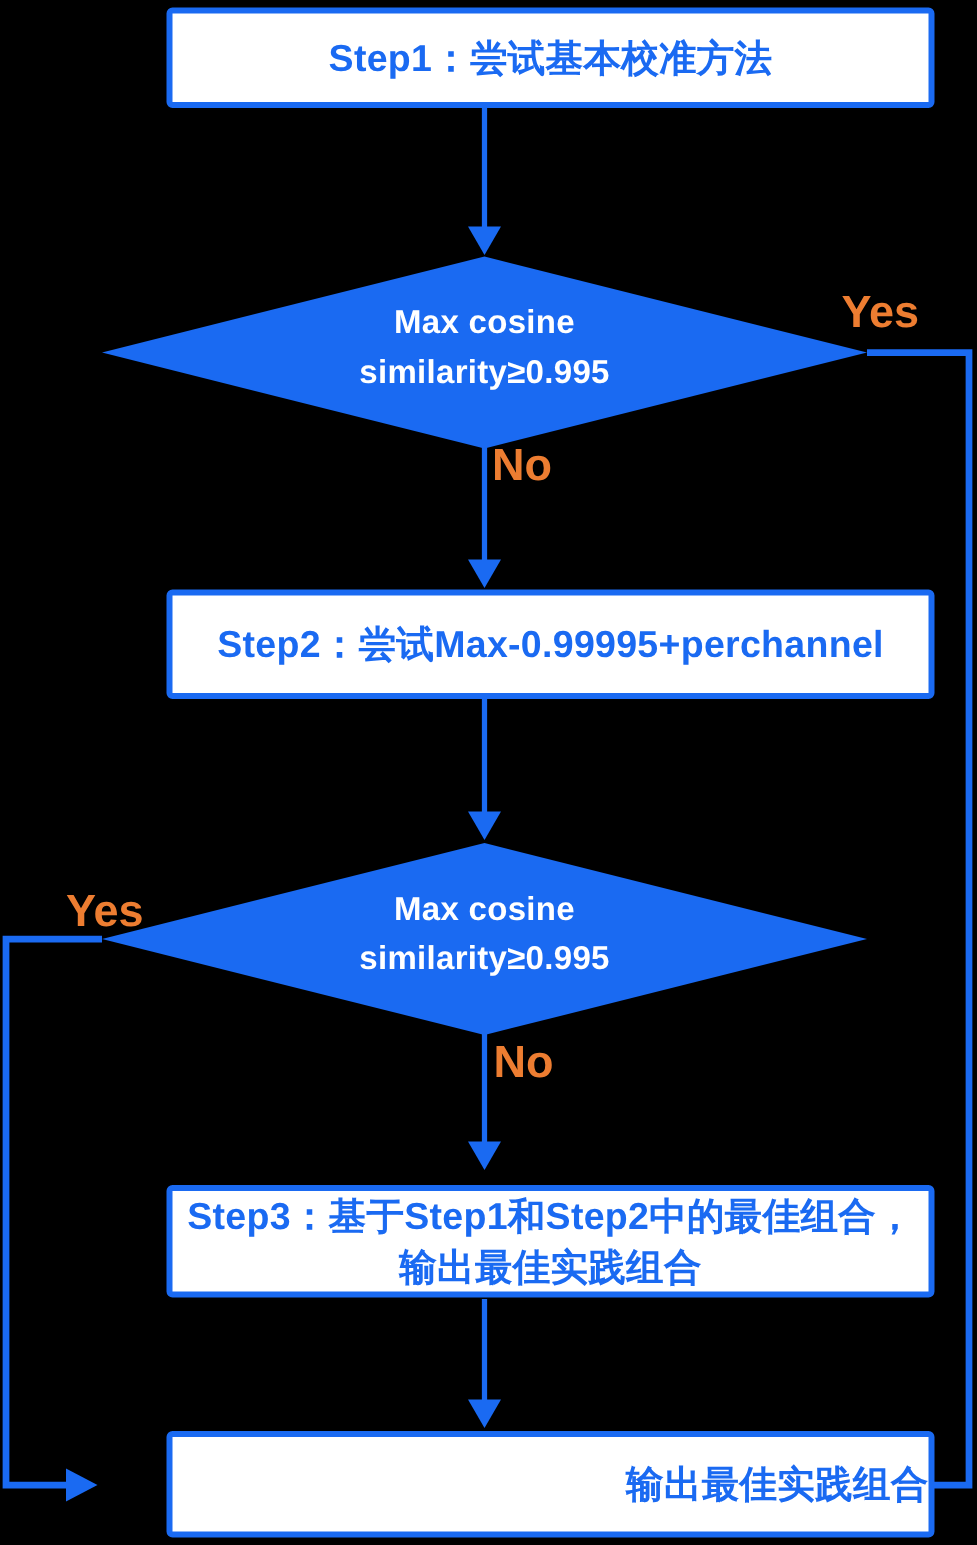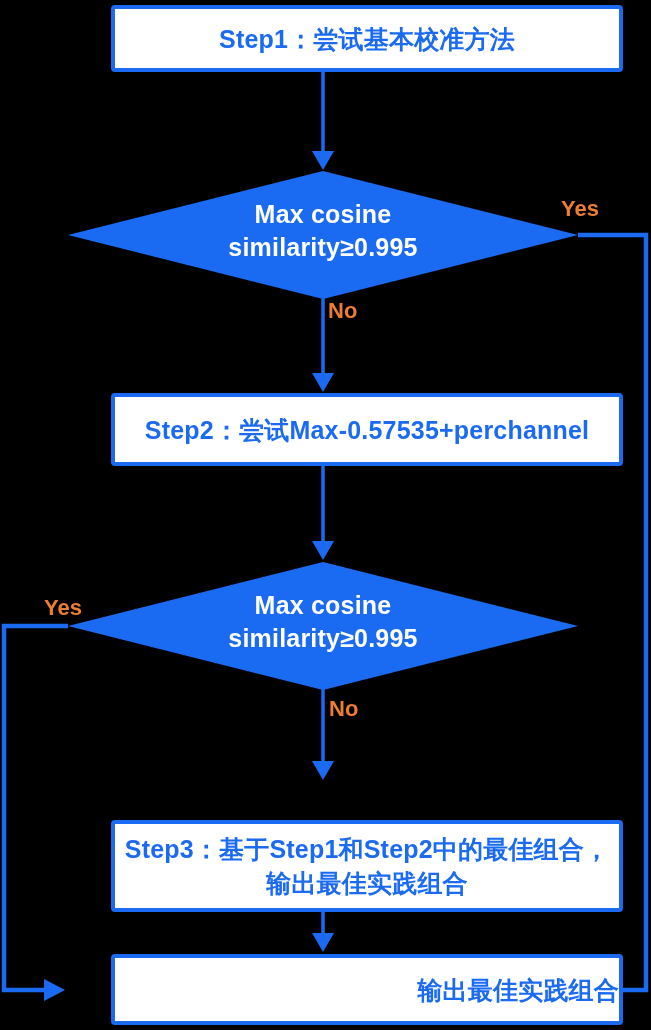--- a/index.html
+++ b/index.html
@@ -36,40 +36,40 @@
     text-align: center;
     color: #1a6af2;
     font-weight: 700;
     font-size: 25px;
     line-height: 34px;
     letter-spacing: 0.2px;
     margin-left: 44px;
   }
   .box-step1  { top: 5px;   height: 67px; }
   .box-step2  { top: 393px; height: 73px; }
-  .box-step3  { top: 820px; height: 92px; }
+  .box-step3  { top: 790px; height: 75px; }
   .box-output { top: 954px; height: 71px; align-items: flex-end; }
   .diamond-text {
     position: absolute;
     left: 67px;
     width: 512px;
     text-align: center;
     color: #ffffff;
     font-weight: 700;
-    font-size: 25px;
+    font-size: 22px;
     line-height: 33px;
     letter-spacing: 0.2px;
   }
   .dt1 { top: 198px; }
   .dt2 { top: 589px; }
   .edge-label {
     position: absolute;
     color: #ed7d31;
     font-weight: 700;
-    font-size: 22px;
+    font-size: 30px;
     line-height: 24px;
   }
   .yes1 { left: 561px; top: 197px; }
   .no1  { left: 328px; top: 299px; }
   .yes2 { left: 44px;  top: 596px; }
   .no2  { left: 329px; top: 697px; }
 </style>
 </head>
 <body>
 
@@ -101,21 +101,21 @@
 
     <line x1="323" y1="866" x2="323" y2="935" stroke="#1a6af2" stroke-width="3.5"></line>
     <polygon points="312,933 334,933 323,952" fill="#1a6af2"></polygon>
   </svg>
 
   <div class="box box-step1">
     <span>Step1：尝试基本校准方法</span>
   </div>
 
   <div class="box box-step2">
-    <span>Step2：尝试Max-0.57535+perchannel</span>
+    <span>Step2：尝试Max-0.99995+perchannel</span>
   </div>
 
   <div class="box box-step3">
     <span>Step3：基于Step1和Step2中的最佳组合，</span>
     <span>输出最佳实践组合</span>
   </div>
 
   <div class="box box-output">
     <span>输出最佳实践组合</span>
   </div>

